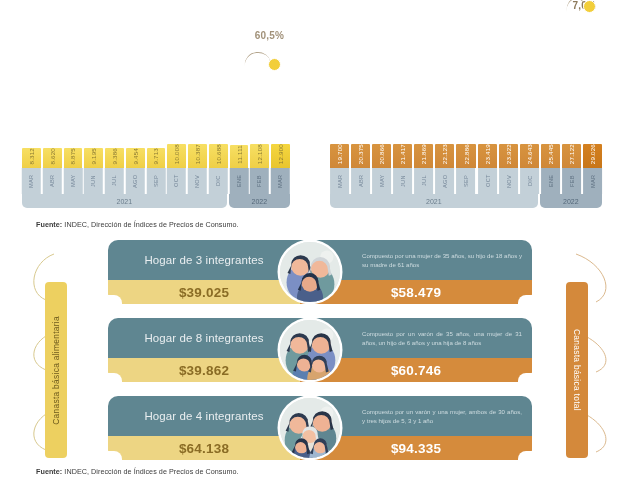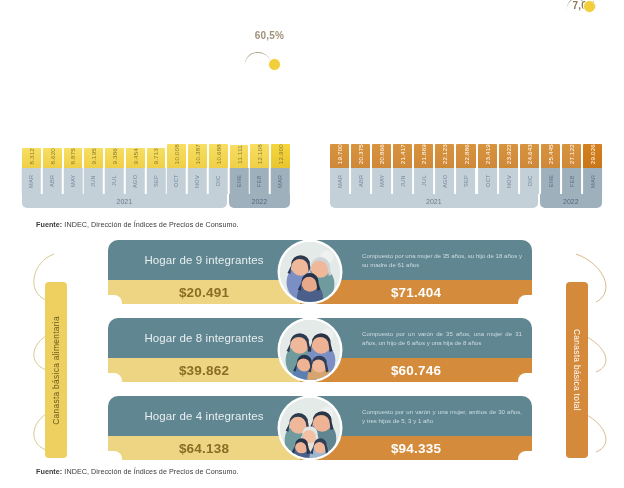--- a/index.html
+++ b/index.html
@@ -517,26 +517,26 @@
   </div>
 </div>
 
 <div class="source" id="source-top">
   <b>Fuente:</b><span> INDEC, Dirección de Índices de Precios de Consumo.</span>
 </div>
 
 <div class="households" id="households">
     <div class="hh-row" id="hh-row-0">
       <div class="hh-top">
-        <div class="hh-top-left">Hogar de 9 integrantes</div>
+        <div class="hh-top-left">Hogar de 3 integrantes</div>
         <div class="hh-top-right">Compuesto por una mujer de 35 años, su hijo de 18 años y su madre de 61 años</div>
       </div>
       <div class="hh-bottom">
-        <div class="hh-amt hh-amt-cba">$20.491</div>
-        <div class="hh-amt hh-amt-cbt">$71.404</div>
+        <div class="hh-amt hh-amt-cba">$39.025</div>
+        <div class="hh-amt hh-amt-cbt">$58.479</div>
       </div>
       <div class="hh-photo">
         <svg width="60" height="60" viewBox="0 0 64 64">
           <rect width="64" height="64" fill="#e4eae8"></rect>
           <path d="M0 64 L18 34 L34 64 Z" fill="#cfd9dc"></path>
           <path d="M26 64 L44 30 L64 64 Z" fill="#bfcdd2"></path>
           <circle cx="50" cy="16" r="7" fill="#eef1ef"></circle>
           <ellipse cx="22" cy="43" rx="15" ry="18" fill="#7b8fc4"></ellipse>
           <circle cx="22" cy="26" r="10" fill="#f0b89a"></circle>
           <path d="M12 26 a10 10 0 0 1 20 0 l0 -2 a10 10 0 0 0 -20 0 Z" fill="#2d3a4f"></path>

